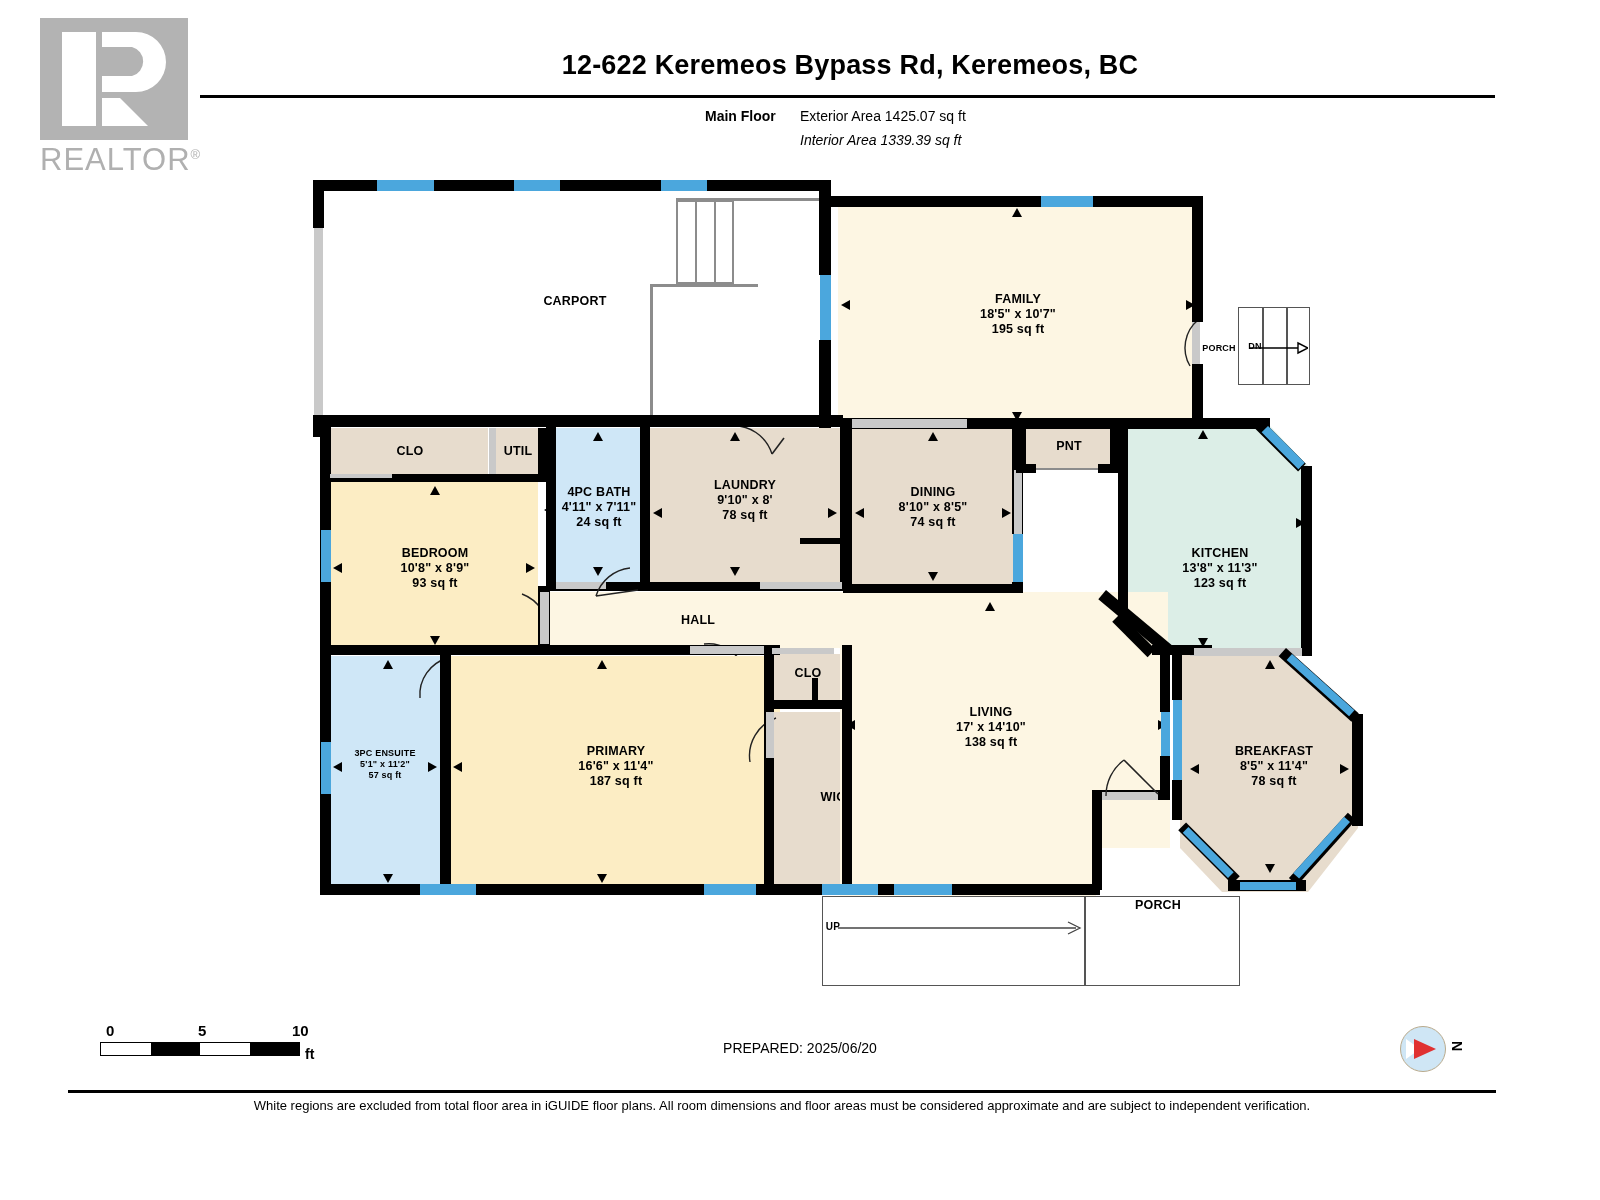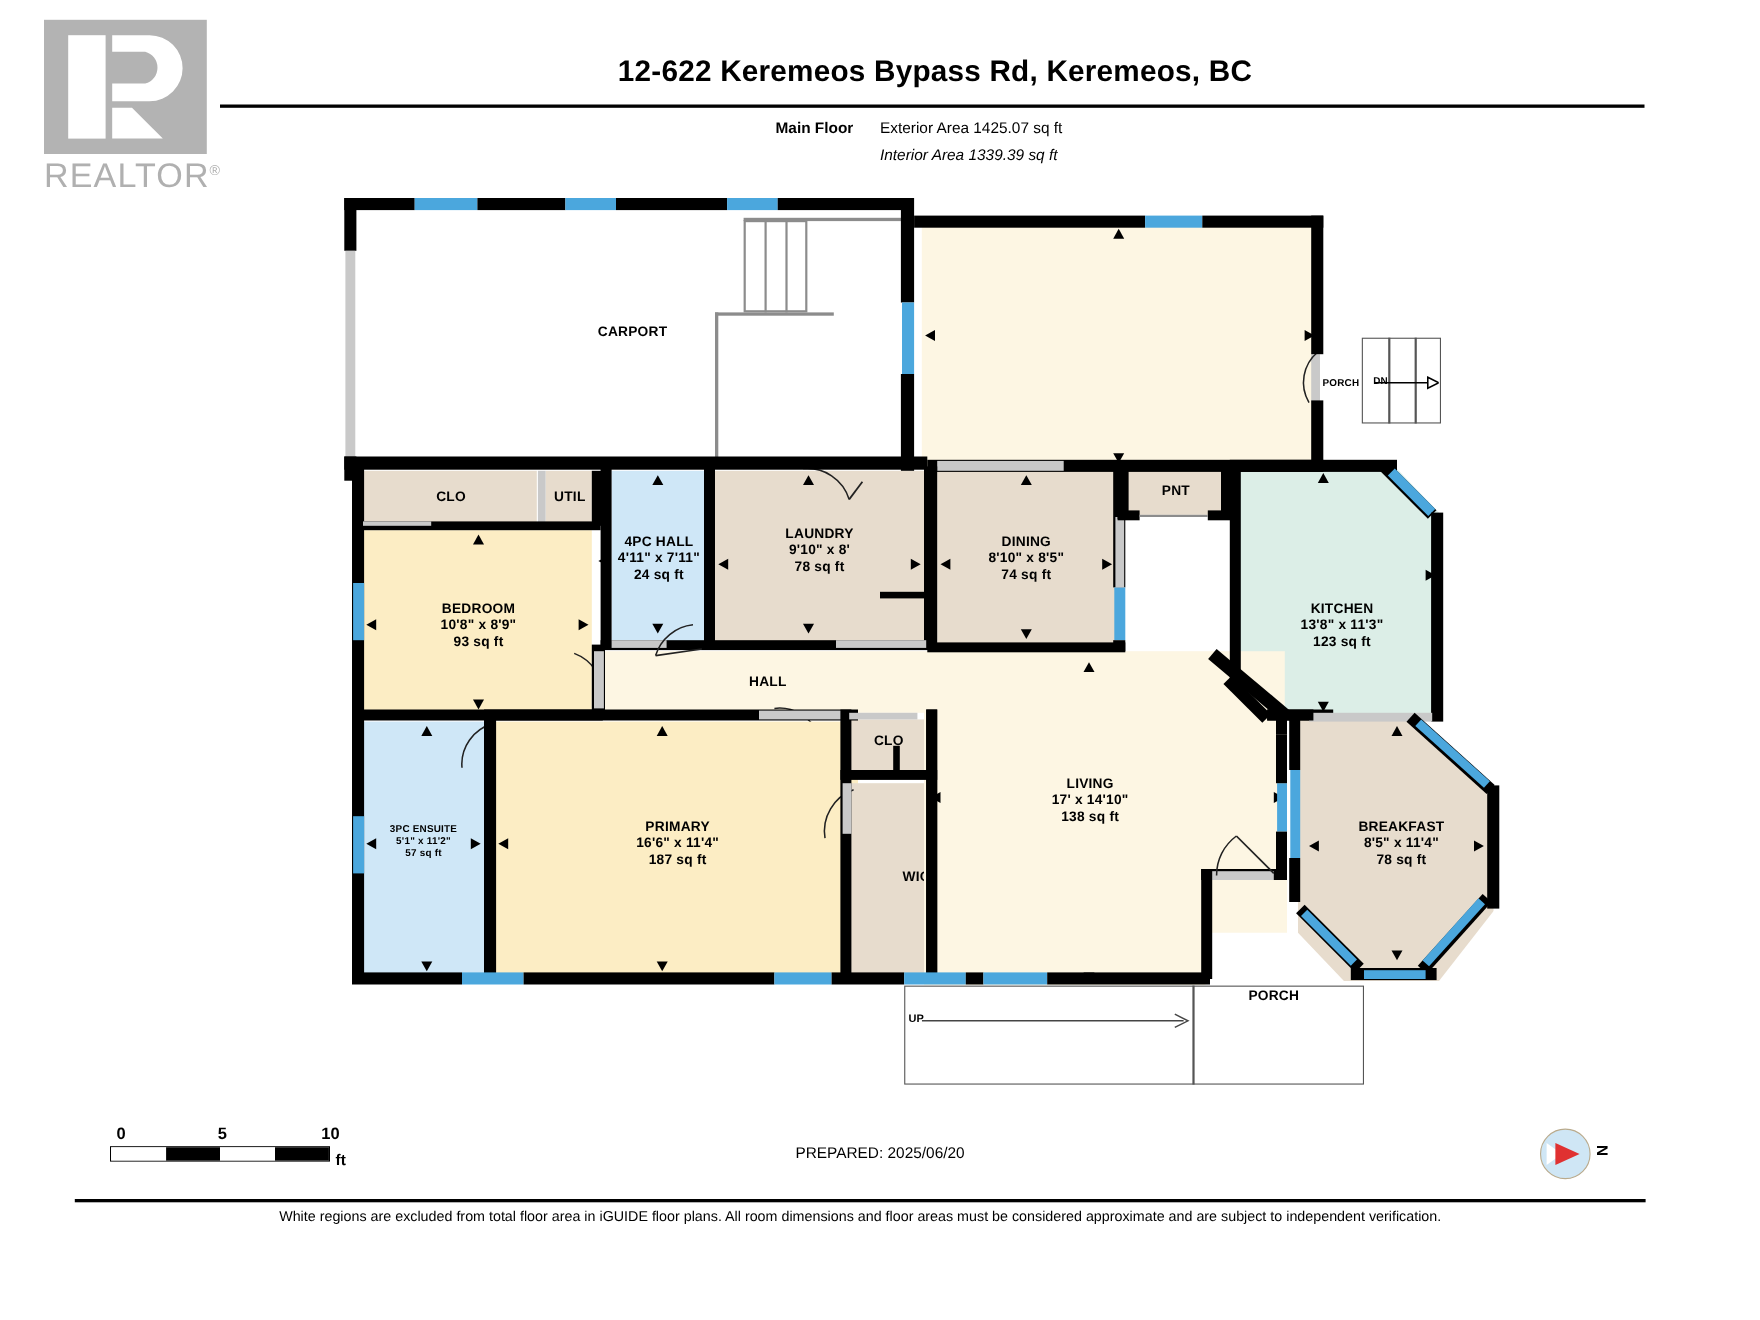--- a/index.html
+++ b/index.html
@@ -112,20 +112,25 @@
   </div>
 
   <div class="stair-box" style="left:676px;top:200px;width:58px;height:84px;"></div>
   <div class="stair-line" style="left:695px;top:200px;width:2px;height:84px;"></div>
   <div class="stair-line" style="left:714px;top:200px;width:2px;height:84px;"></div>
   <div class="stair-line" style="left:650px;top:284px;width:108px;height:3px;"></div>
   <div class="stair-line" style="left:650px;top:284px;width:3px;height:138px;"></div>
   <div class="thin" style="left:676px;top:198px;width:155px;height:3px;"></div>
 
   <div class="rm f-cream" style="left:838px;top:202px;width:360px;height:222px;"></div>
+  <div class="lbl" style="left:928px;top:292px;width:180px;">
+    <div>FAMILY</div>
+    <div class="dim">18'5" x 10'7"</div>
+    <div class="sqft">195 sq ft</div>
+  </div>
   <div class="arw arw-u" style="left:1012px;top:208px;"></div>
   <div class="arw arw-l" style="left:841px;top:300px;"></div>
   <div class="arw arw-r" style="left:1186px;top:300px;"></div>
   <div class="arw arw-d" style="left:1012px;top:412px;"></div>
 
   <div class="pstair" style="left:1238px;top:307px;width:72px;height:78px;"></div>
   <div class="pstair-line" style="left:1262px;top:307px;height:78px;"></div>
   <div class="pstair-line" style="left:1286px;top:307px;height:78px;"></div>
   <div class="lbl tiny" style="left:1196px;top:343px;width:46px;">
     <div>PORCH</div>
@@ -148,21 +153,21 @@
     <div>CLO</div>
   </div>
 
   <div class="rm f-tan" style="left:496px;top:428px;width:42px;height:48px;"></div>
   <div class="lbl" style="left:492px;top:444px;width:52px;">
     <div>UTIL</div>
   </div>
 
   <div class="rm f-blue" style="left:556px;top:428px;width:84px;height:156px;"></div>
   <div class="lbl" style="left:540px;top:485px;width:118px;">
-    <div>4PC HALL</div>
+    <div>4PC BATH</div>
     <div class="dim">4'11" x 7'11"</div>
     <div class="sqft">24 sq ft</div>
   </div>
   <div class="arw arw-u" style="left:593px;top:432px;"></div>
   <div class="arw arw-l" style="left:544px;top:505px;"></div>
   <div class="arw arw-r" style="left:648px;top:505px;"></div>
   <div class="arw arw-d" style="left:593px;top:567px;"></div>
 
   <div class="rm f-tan" style="left:650px;top:428px;width:190px;height:156px;"></div>
   <div class="lbl" style="left:690px;top:478px;width:110px;">

